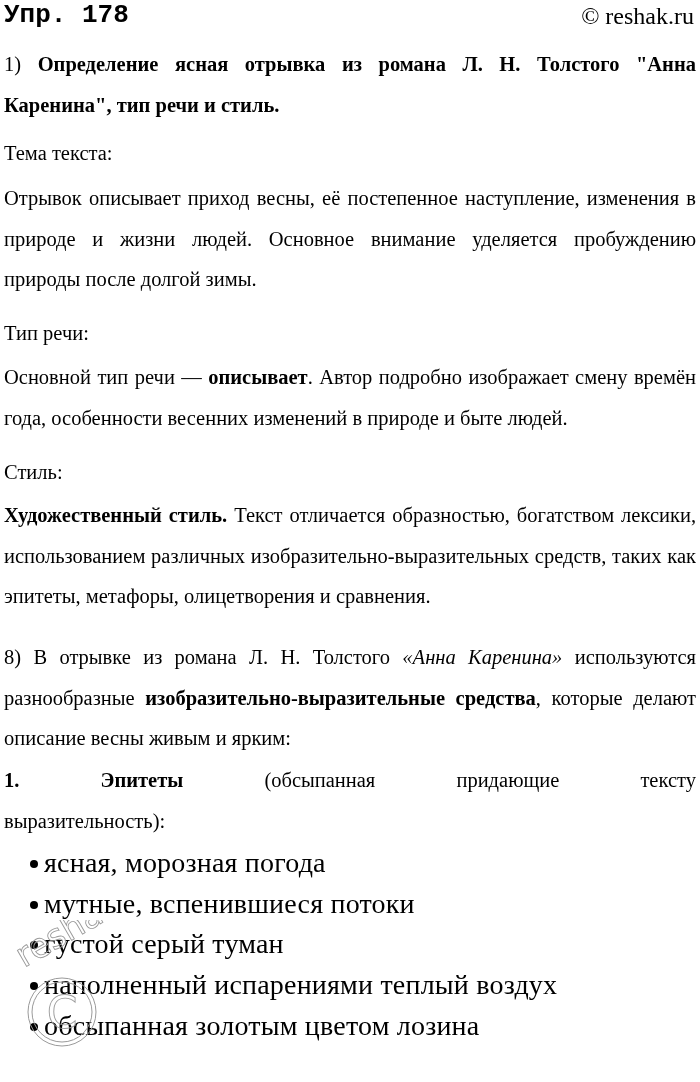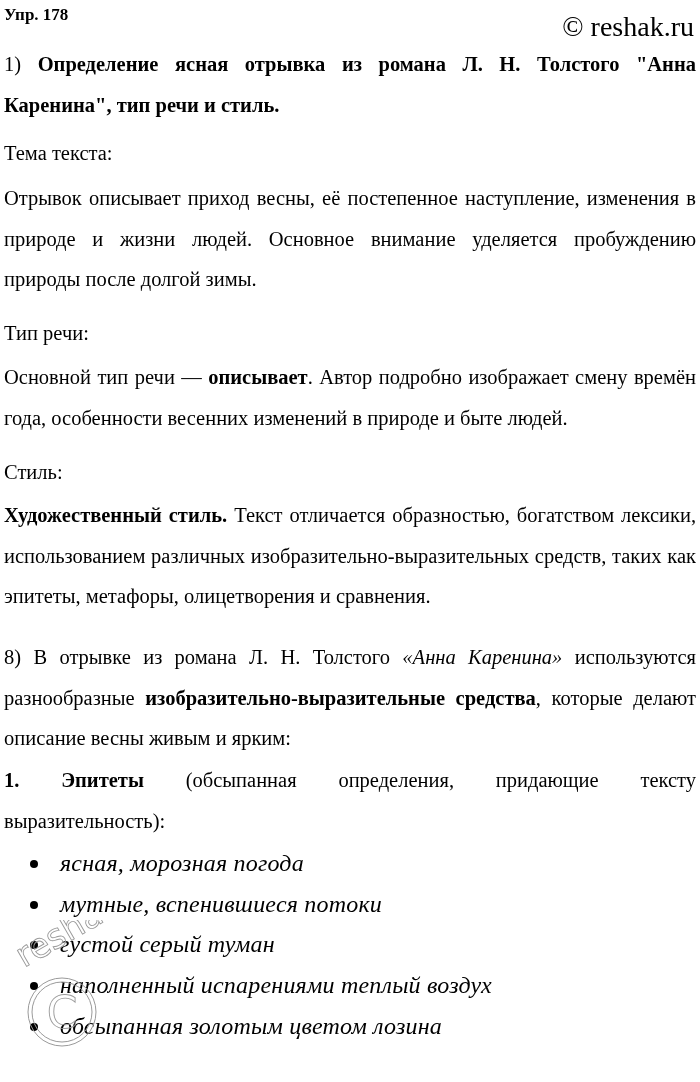--- a/index.html
+++ b/index.html
@@ -27,28 +27,29 @@
       left: 4px;
       top: 2px;
       width: 692px;
       height: 28px;
     }
     .ex-num {
       position: absolute;
       left: 0;
       top: 0;
       font-weight: bold;
-      font-size: 17px;
+      font-size: 26px;
       line-height: 26px;
+      font-family: Liberation Mono, monospace;
     }
     .copyright {
       position: absolute;
       right: 2px;
-      top: 12px;
-      font-size: 28px;
+      top: 1px;
+      font-size: 24px;
       line-height: 26px;
     }
     .block {
       position: absolute;
       left: 4px;
       width: 692px;
       line-height: 40.5px;
       text-align: justify;
     }
     .block.last-just {
@@ -91,24 +92,23 @@
       position: absolute;
       left: 30px;
       top: 17px;
       width: 8px;
       height: 8px;
       border-radius: 50%;
       background: #000;
     }
     .item-text {
       position: absolute;
-      left: 60px;
+      left: 44px;
       top: 0;
-      font-style: italic;
-      font-size: 24px;
+      font-size: 28px;
       letter-spacing: 0.2px;
     }
     .watermark {
       position: absolute;
       left: 14px;
       top: 920px;
       width: 150px;
       height: 150px;
       pointer-events: none;
     }
@@ -149,21 +149,20 @@
 
   <div class="block" style="top:637px;">
     <span>8) В отрывке из романа Л. Н. Толстого </span><span class="i">«Анна Каренина»</span><span> используются разнообразные </span><span class="b">изобразительно-выразительные средства</span><span>, которые делают описание весны живым и ярким:</span>
   </div>
 
   <div class="epithet-head" style="top:760px;">
     <div class="row1">
       <span><span class="b">1.</span></span>
       <span class="b">Эпитеты</span>
       <span>(обсыпанная</span>
-      <span>определения,</span>
       <span>придающие</span>
       <span>тексту</span>
     </div>
     <div>выразительность):</div>
   </div>
 
   <ul class="list">
     <li>
       <span class="bullet"></span>
       <span class="item-text">ясная, морозная погода</span>

